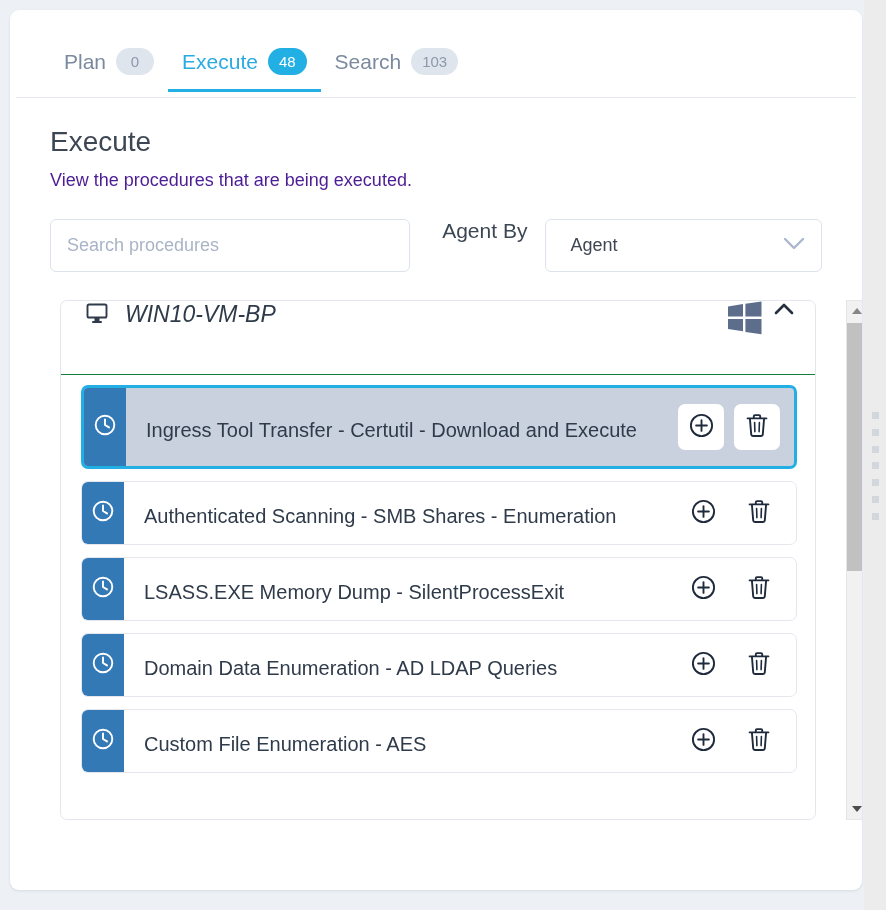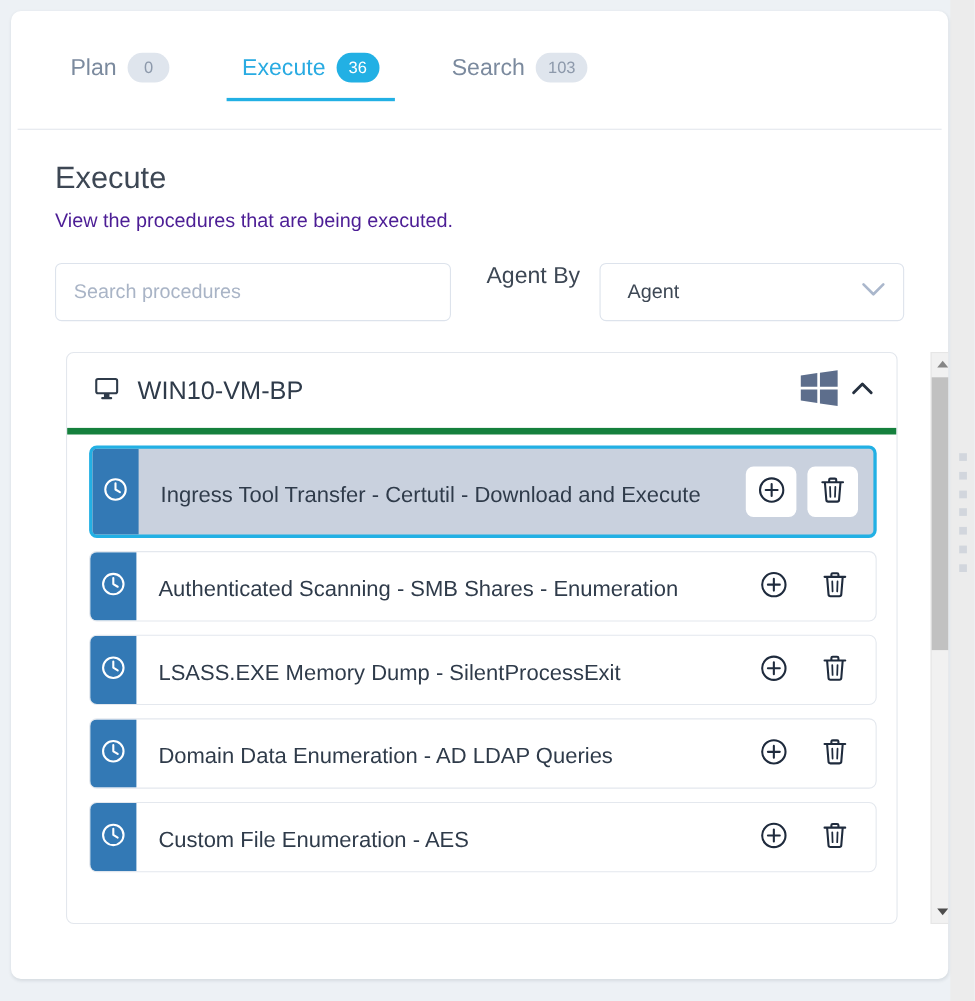--- a/index.html
+++ b/index.html
@@ -44,25 +44,24 @@
     width: 852px; height: 880px;
     background: #ffffff;
     border-radius: 9px;
     box-shadow: 0 1px 3px rgba(17,35,60,0.10);
     overflow: hidden;
   }
 
   
   .tabs {
     position: relative;
-    height: 108px;
+    height: 88px;
     padding: 0 40px;
     display: flex;
     align-items: flex-start;
-    gap: 38px;
   }
   .tabs::after {
     content: "";
     position: absolute;
     left: 6px; right: 6px; bottom: 0;
     height: 1px;
     background: #e3e7ed;
   }
   .tab {
     display: flex;
@@ -164,24 +163,25 @@
     width: 756px;
     height: 520px;
     border: 1px solid #e3e7ed;
     border-radius: 7px;
     background: #fff;
     overflow: hidden;
   }
   .group-header {
     height: 74px;
     display: flex;
-    align-items: center;
+    align-items: flex-start;
     padding: 0 18px 0 24px;
-    border-bottom: 6px solid #15803d;
-    cursor: pointer;
+    border-bottom: 1px solid #15803d;
+    cursor: pointer;
+    font-style: italic;
   }
   .group-name {
     font-size: 23px;
     color: #2f3b4a;
     margin-left: 16px;
     flex: 1;
   }
   .win-logo { margin-right: 10px; }
   .chevron-up { margin-right: 2px; }
 
@@ -286,21 +286,21 @@
 
     <div class="tabs">
 
       <div class="tab">
         <span class="tab-label">Plan</span>
         <span class="tab-badge">0</span>
       </div>
 
       <div class="tab active">
         <span class="tab-label">Execute</span>
-        <span class="tab-badge">36</span>
+        <span class="tab-badge">48</span>
       </div>
 
       <div class="tab">
         <span class="tab-label">Search</span>
         <span class="tab-badge">103</span>
       </div>
 
     </div>
 
     <div class="heading-wrap">

